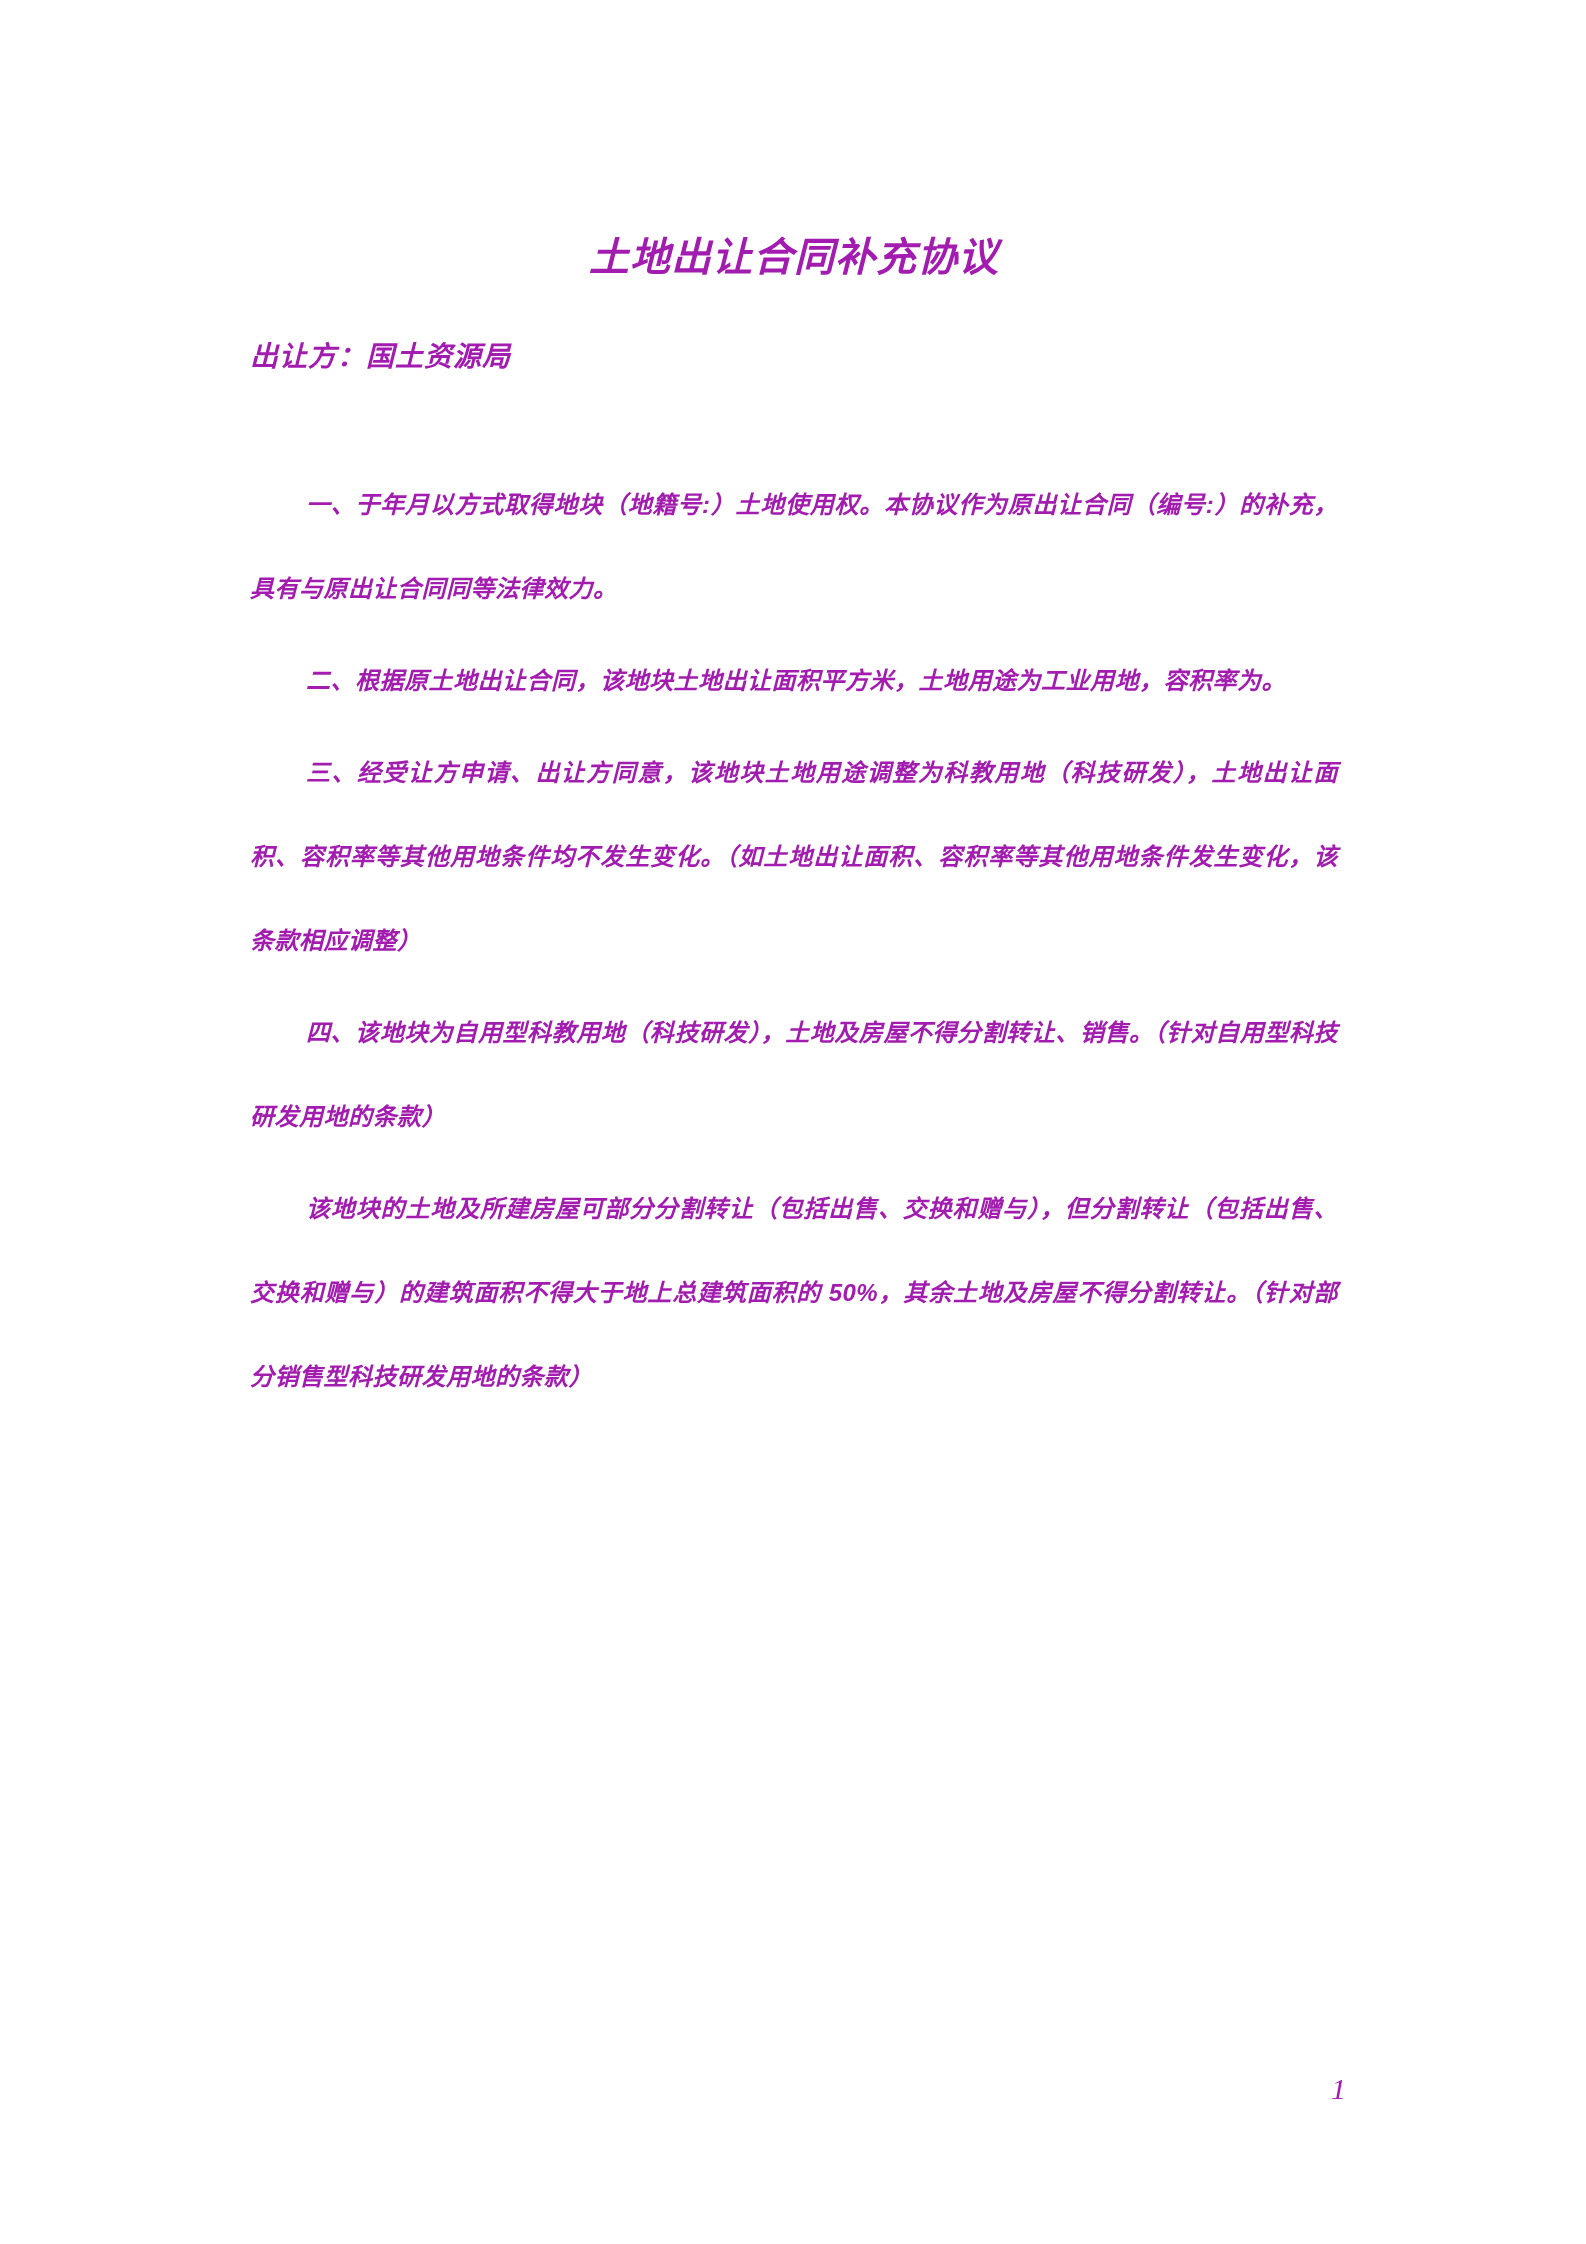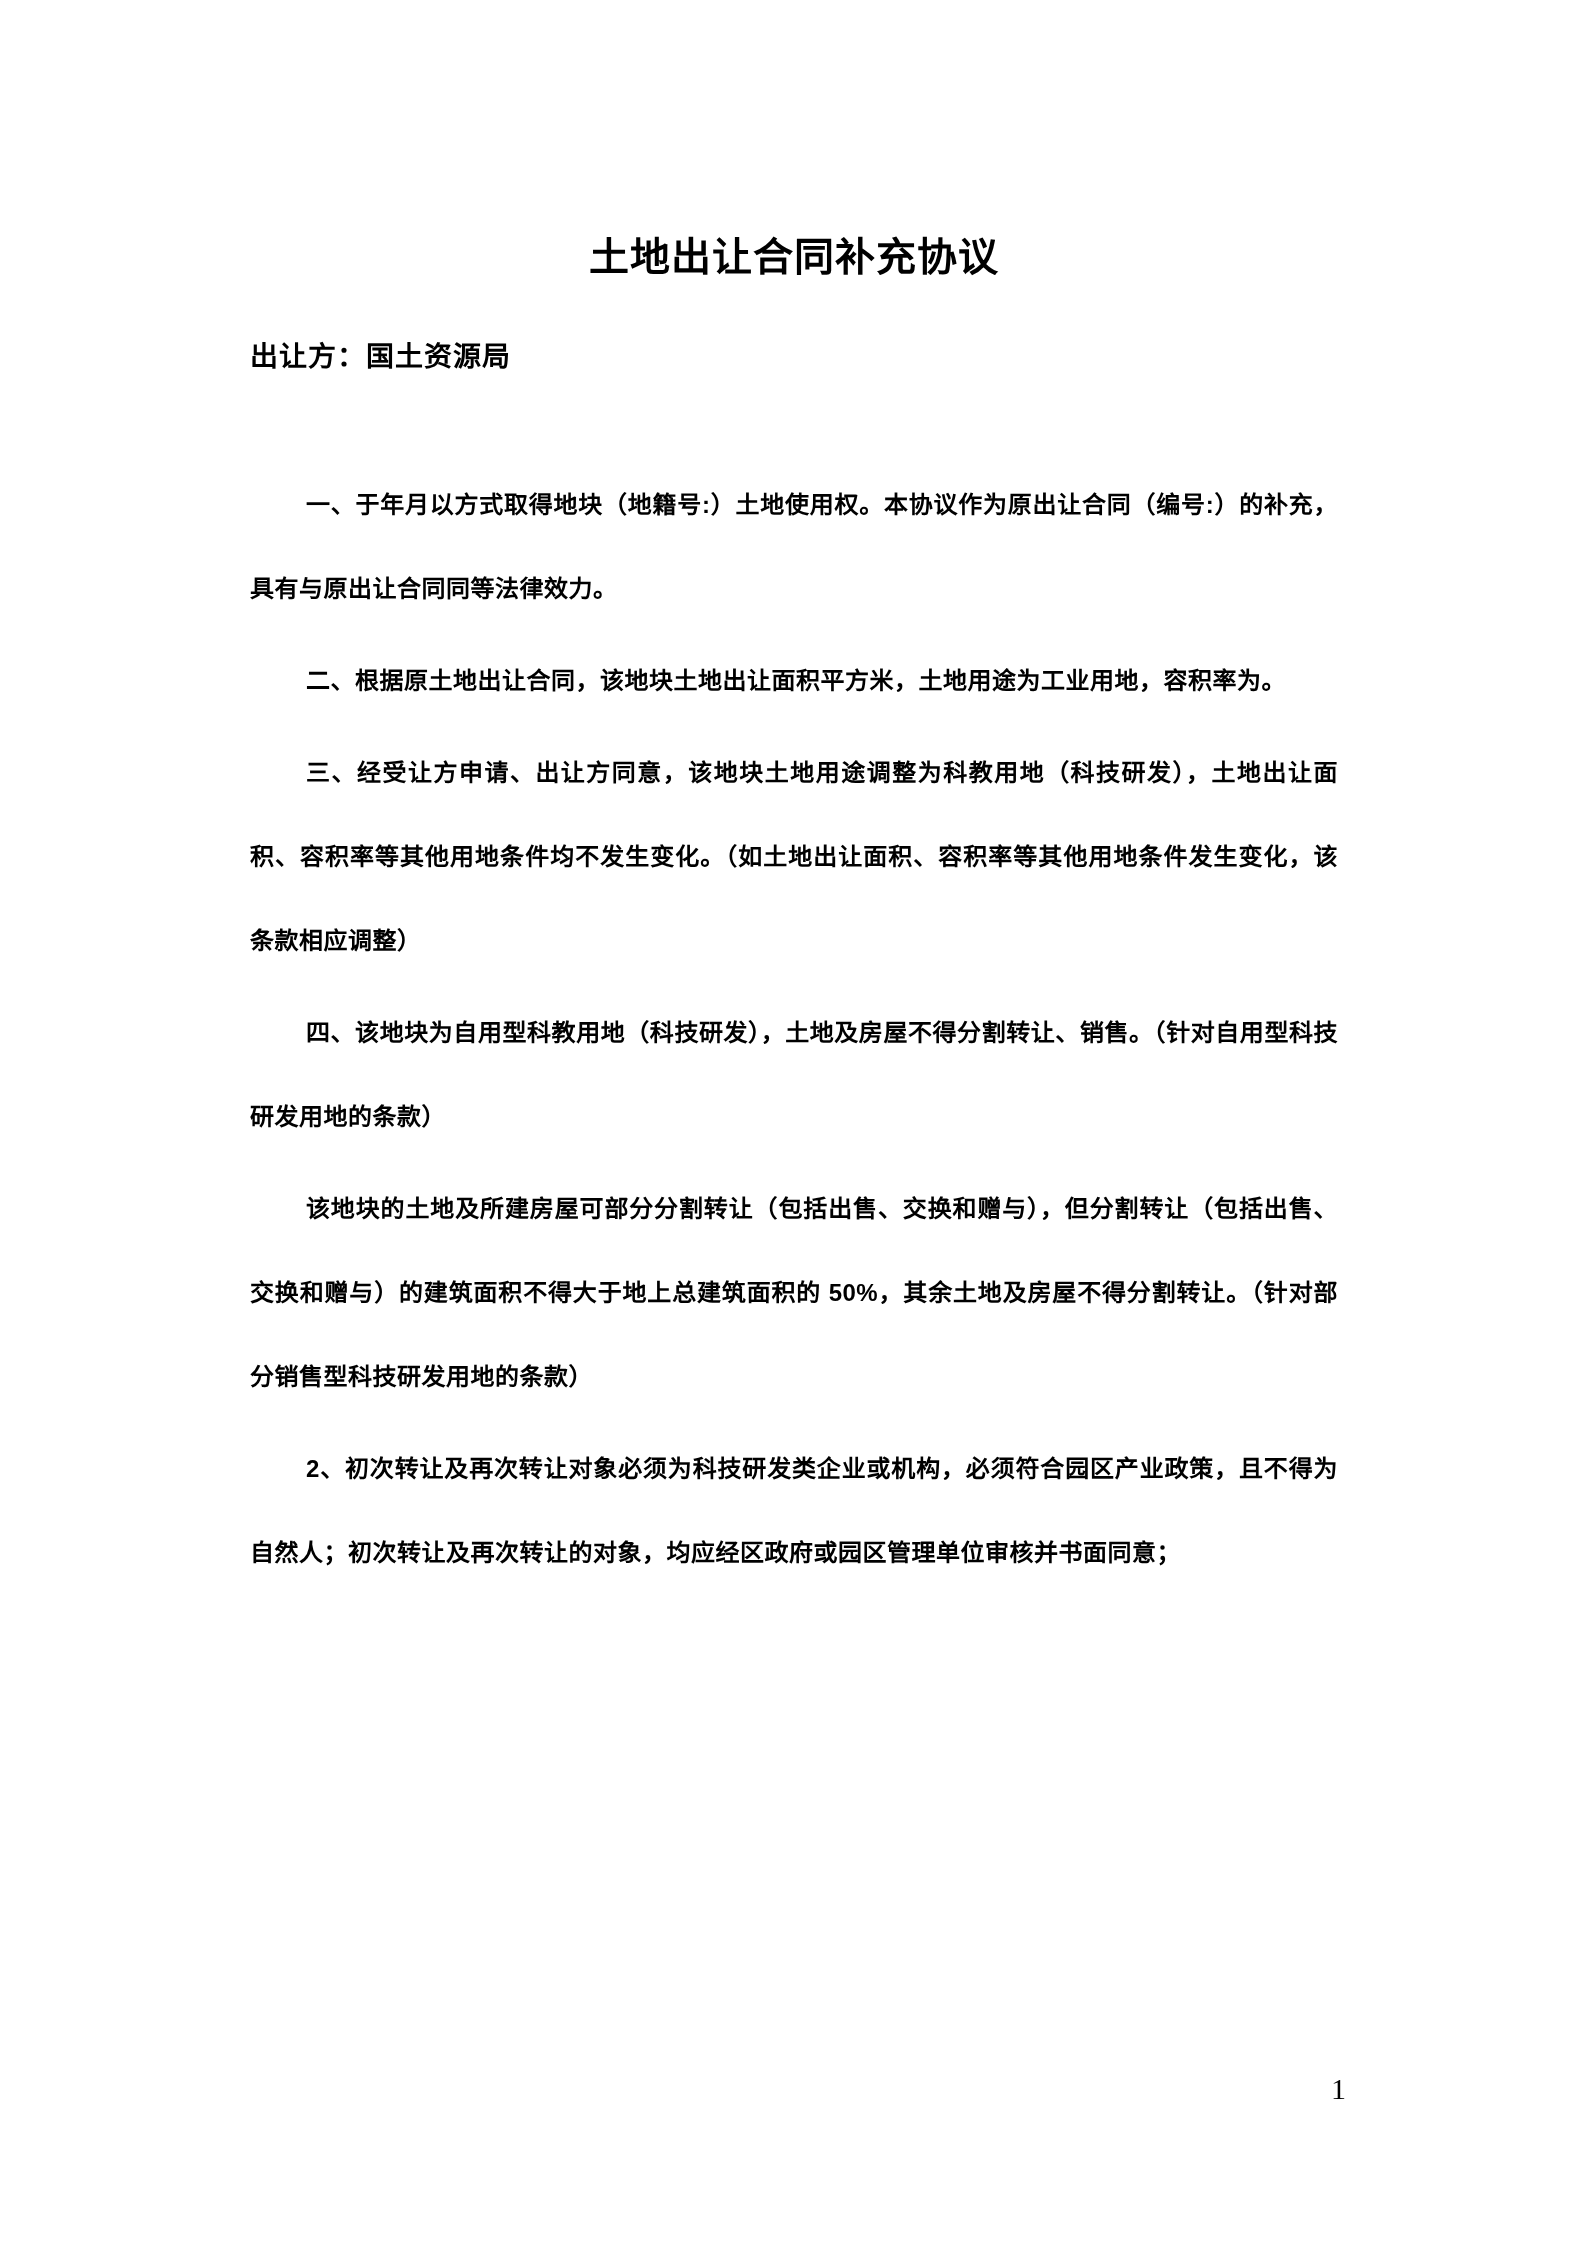--- a/index.html
+++ b/index.html
@@ -6,24 +6,25 @@
   html, body {
     margin: 0;
     padding: 0;
     background: #ffffff;
   }
   .page {
     position: relative;
     width: 1586px;
     height: 2244px;
     background: #ffffff;
-    color: #000000;
+    color: #a21caf;
     font-family: "Liberation Sans", "DejaVu Sans", sans-serif;
     font-weight: 700;
     overflow: hidden;
+    font-style: italic;
   }
   .content {
     position: absolute;
     left: 242px;
     top: 207px;
     width: 1104px;
   }
   .doc-title {
     margin: 0;
     font-size: 40px;
@@ -72,18 +73,17 @@
     <p class="party"><span>出让方：</span><span>国土资源局</span></p>
 
 
     <div class="gap"></div>
 
     <p class="para">一、于年月以方式取得地块（地籍号:）土地使用权。本协议作为原出让合同（编号:）的补充，具有与原出让合同同等法律效力。</p>
     <p class="para">二、根据原土地出让合同，该地块土地出让面积平方米，土地用途为工业用地，容积率为。</p>
     <p class="para">三、经受让方申请、出让方同意，该地块土地用途调整为科教用地（科技研发），土地出让面积、容积率等其他用地条件均不发生变化。（如土地出让面积、容积率等其他用地条件发生变化，该条款相应调整）</p>
     <p class="para">四、该地块为自用型科教用地（科技研发），土地及房屋不得分割转让、销售。（针对自用型科技研发用地的条款）</p>
     <p class="para">该地块的土地及所建房屋可部分分割转让（包括出售、交换和赠与），但分割转让（包括出售、交换和赠与）的建筑面积不得大于地上总建筑面积的 50%，其余土地及房屋不得分割转让。（针对部分销售型科技研发用地的条款）</p>
-    <p class="para">2、初次转让及再次转让对象必须为科技研发类企业或机构，必须符合园区产业政策，且不得为自然人；初次转让及再次转让的对象，均应经区政府或园区管理单位审核并书面同意；</p>
 
   </div>
 
   <div class="page-num">1</div>
 </div>
 
 </body></html>

